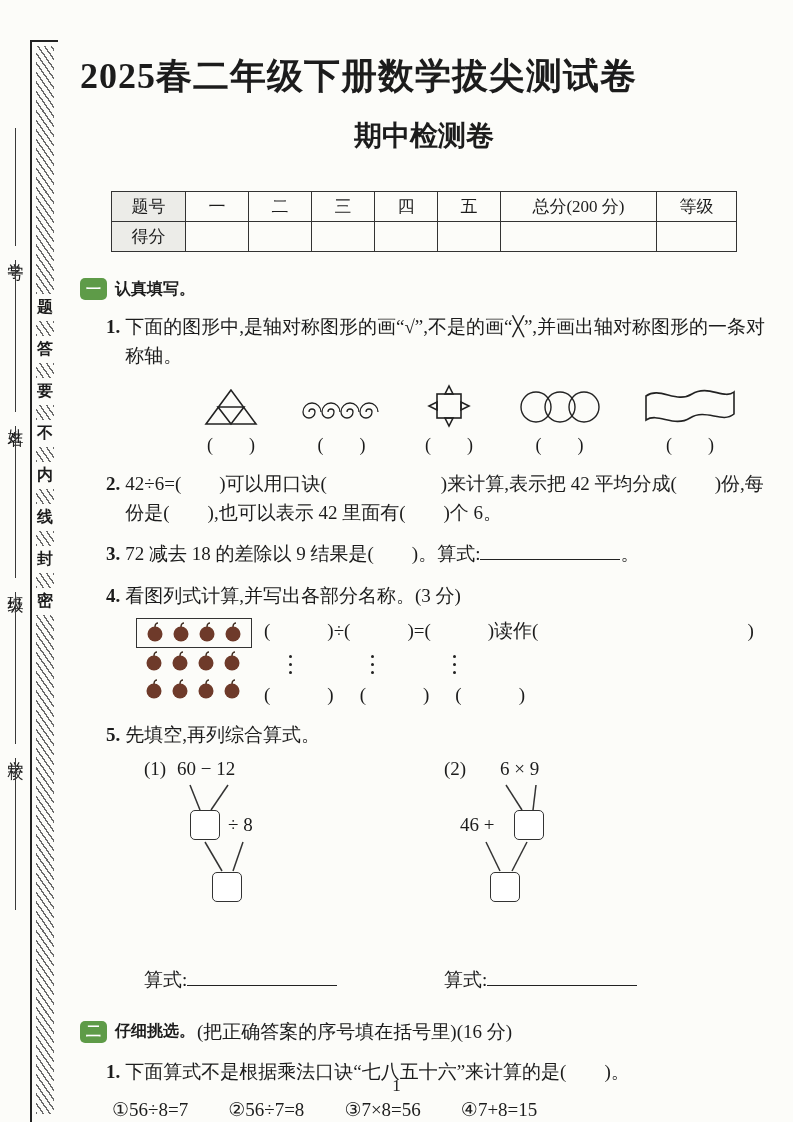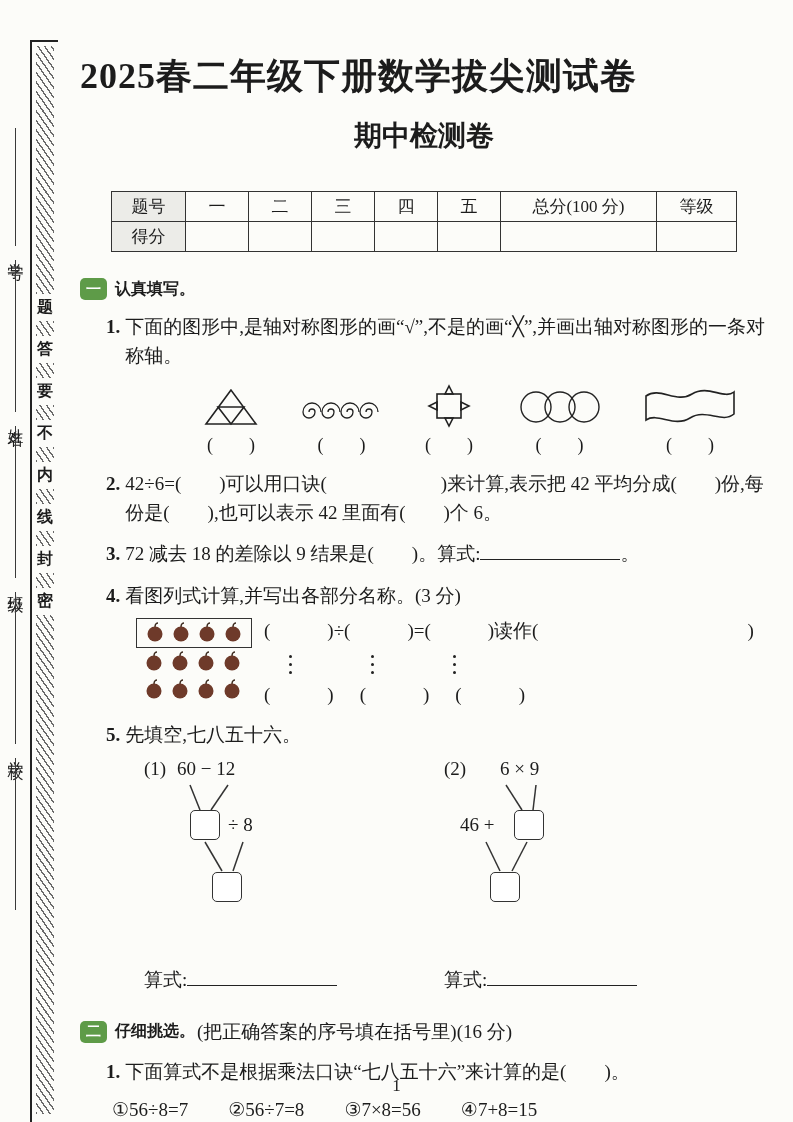--- a/index.html
+++ b/index.html
@@ -188,21 +188,21 @@
         <col style="width:80px">
     </colgroup>
     <tbody>
         <tr>
       <td class="shaded">题号</td>
       <td>一</td>
       <td>二</td>
       <td>三</td>
       <td>四</td>
       <td>五</td>
-      <td>总分(100 分)</td>
+      <td>总分(200 分)</td>
       <td>等级</td>
     </tr>
     <tr>
       <td class="shaded">得分</td>
       <td></td>
       <td></td>
       <td></td>
       <td></td>
       <td></td>
       <td></td>
@@ -400,21 +400,21 @@
       <div class="names-row">
         <span>(　　　)</span>
         <span>(　　　)</span>
         <span>(　　　)</span>
       </div>
     </div>
   </div>
 
   <div class="q">
     <span class="q-num">5.</span>
-    <span class="q-text">先填空,七八五十六。</span>
+    <span class="q-text">先填空,再列综合算式。</span>
   </div>
 
   <div class="q5-diagrams">
 
     <div class="diagram">
       <svg class="lines" width="212" height="150">
         <line x1="46" y1="27" x2="56" y2="52"></line>
         <line x1="84" y1="27" x2="67" y2="52"></line>
         <line x1="61" y1="84" x2="78" y2="113"></line>
         <line x1="99" y1="84" x2="89" y2="113"></line>

